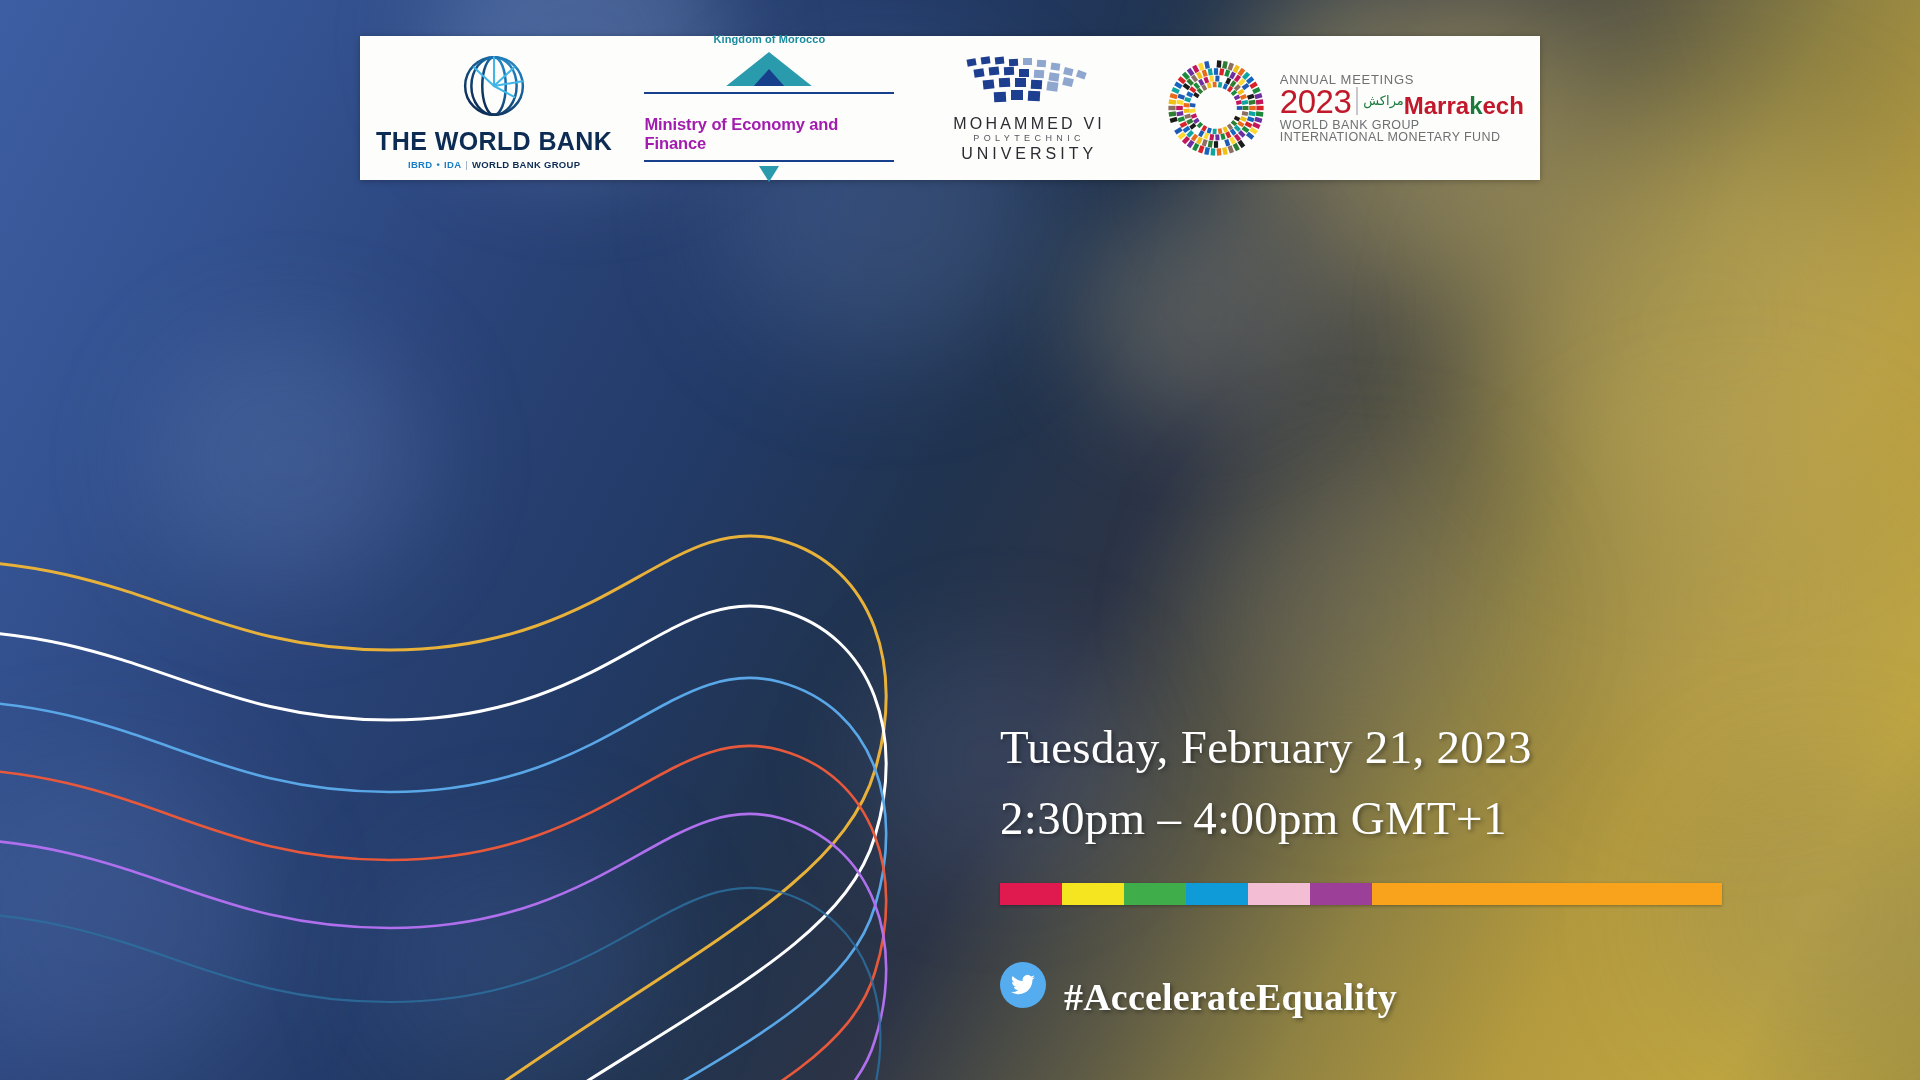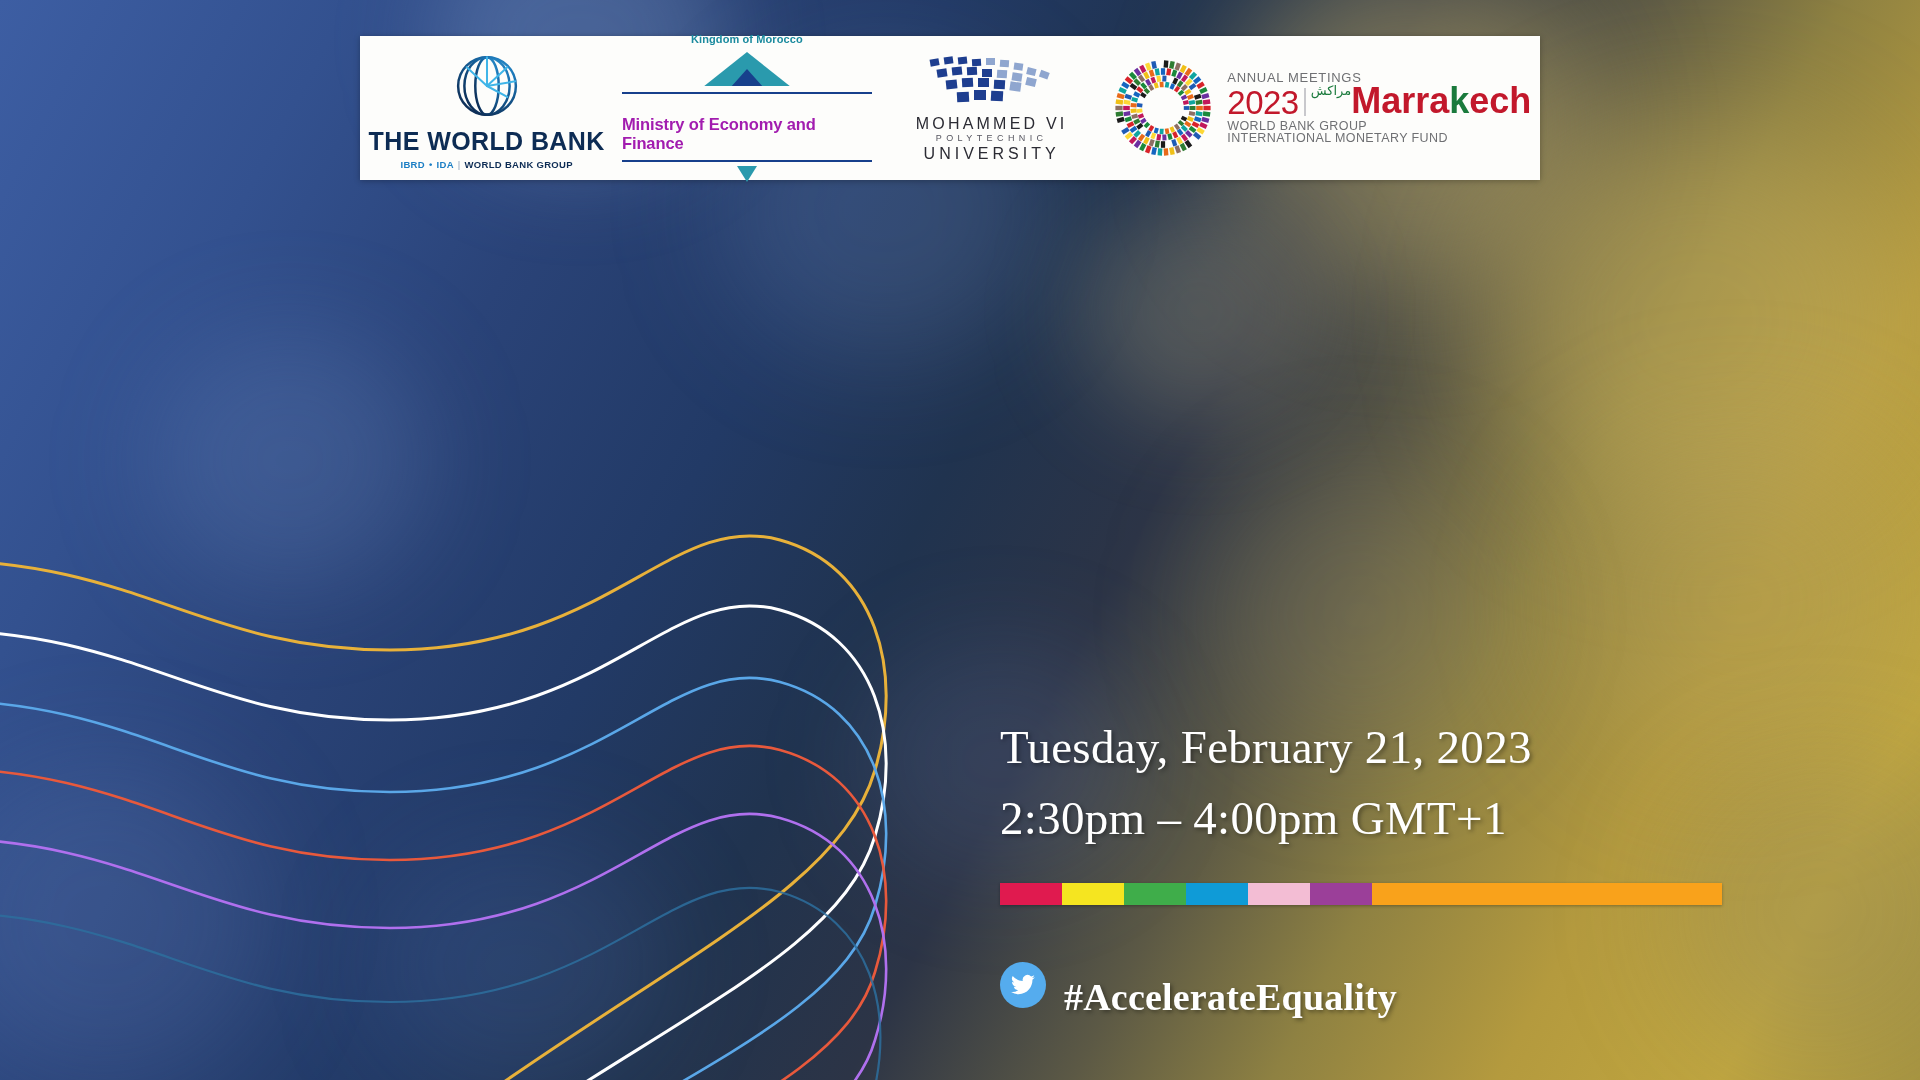--- a/index.html
+++ b/index.html
@@ -72,21 +72,21 @@
   .am-ring{width:104px;height:104px;}
   .am-txt{display:flex;flex-direction:column;line-height:1;}
   .am-1{font-family:"Liberation Sans",sans-serif;font-size:13px;color:#6f7073;letter-spacing:.7px;}
   .am-2{display:flex;align-items:flex-end;gap:5px;margin:1px 0 2px;}
   .am-year{font-family:"Liberation Sans",sans-serif;font-weight:normal;font-size:33px;color:#c2182b;
            letter-spacing:-.5px;line-height:.9;}
   .am-pipe{width:2px;height:28px;background:#c8c8cc;margin-bottom:2px;}
   .am-city{position:relative;display:flex;flex-direction:row;line-height:.85;}
   .am-ar{font-size:13px;color:#1a7a3c;letter-spacing:1px;height:13px;
          font-family:"DejaVu Sans",sans-serif;direction:rtl;}
-  .am-mk{font-family:"Liberation Sans",sans-serif;font-weight:bold;font-size:36px;line-height:.9;}
+  .am-mk{font-family:"Liberation Sans",sans-serif;font-weight:bold;font-size:24px;line-height:.9;}
   .am-mk .r{color:#c2182b;} .am-mk .g{color:#1a7a3c;}
   .am-3,.am-4{font-family:"Liberation Sans",sans-serif;font-size:12.5px;color:#6f7073;letter-spacing:.4px;}
 
   
   .headline{
     position:absolute;left:0;top:236px;width:1560px;text-align:center;
     color:#ffffff;font-size:86px;font-weight:bold;line-height:1.17;
     letter-spacing:.2px;
     text-shadow:3px 4px 5px rgba(0,0,0,.45);
   }

